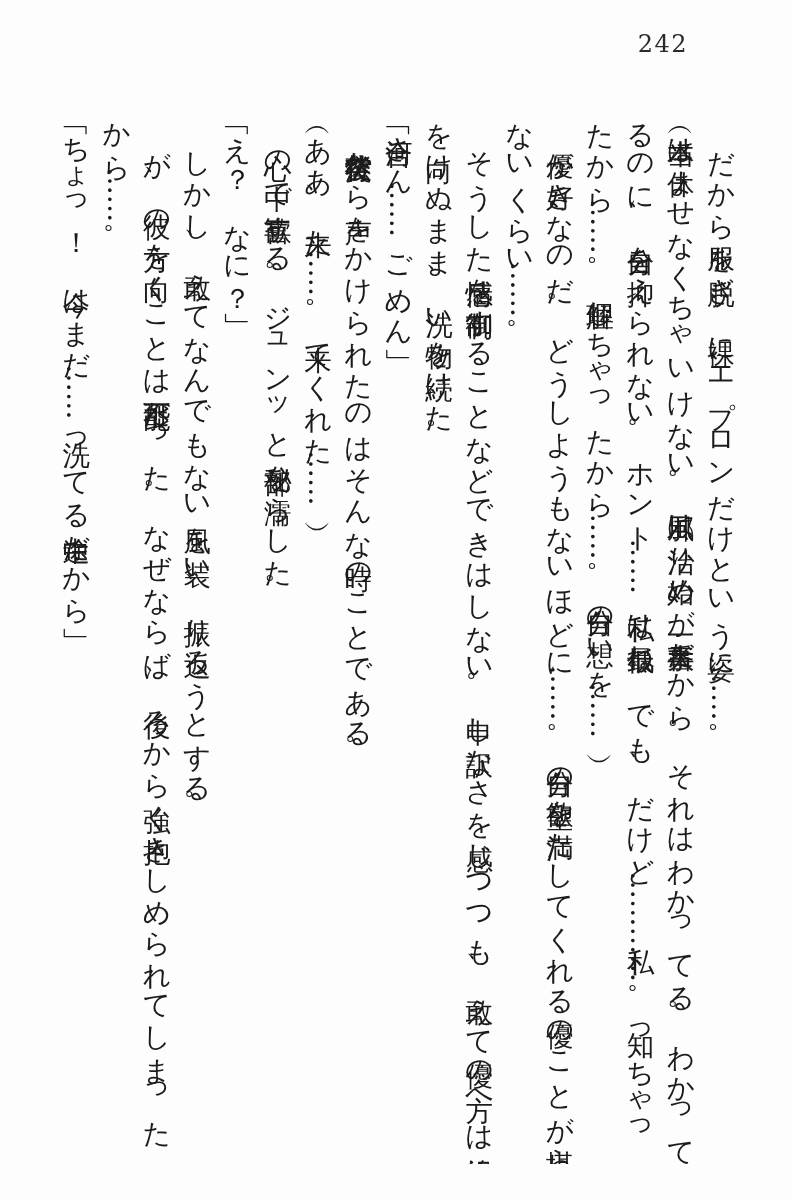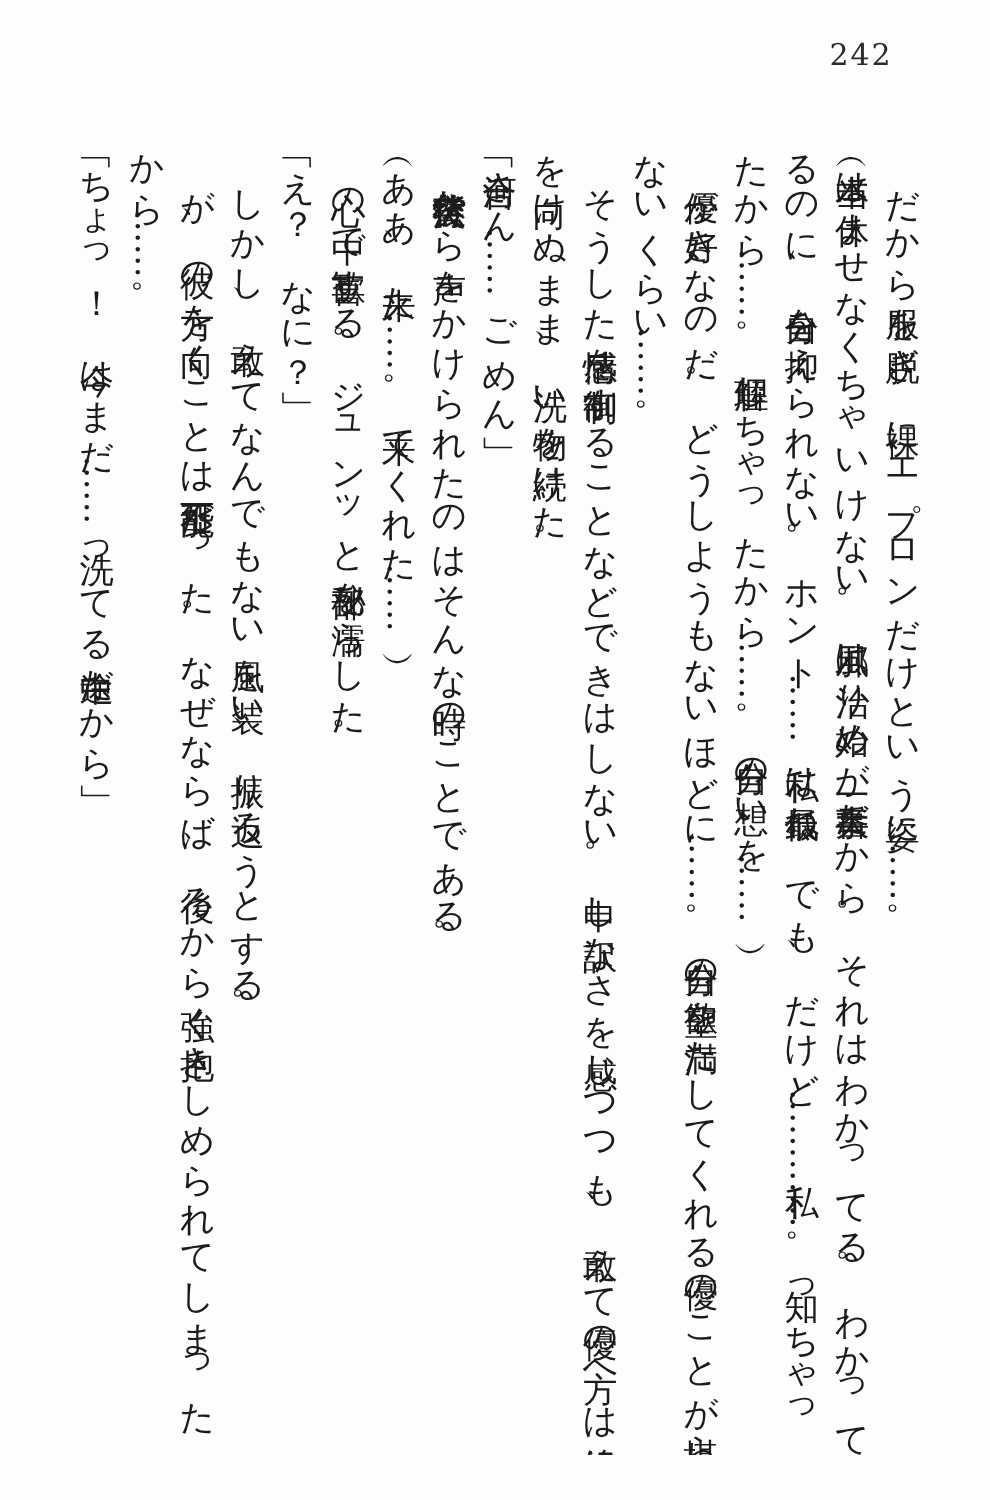--- a/index.html
+++ b/index.html
@@ -13,21 +13,21 @@
   }
   .page {
     position: relative;
     width: 792px;
     height: 1200px;
     overflow: hidden;
   }
   .page-number {
     position: absolute;
     top: 30px;
-    right: 78px;
+    right: 104px;
     font-size: 24px;
     letter-spacing: 1.5px;
     font-family: "DejaVu Serif", "Liberation Serif", serif;
     margin-left: 40px;
   }
   .text-block {
     position: absolute;
     top: 104px;
     right: 50px;
     width: 686px;

